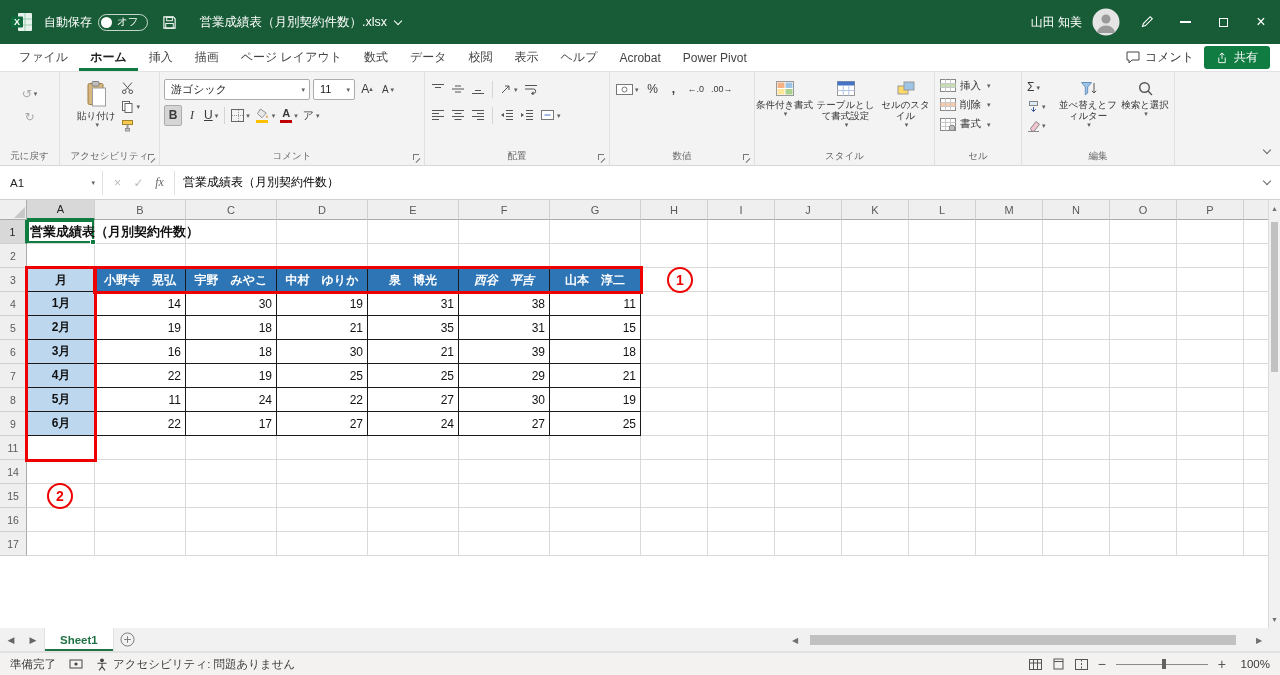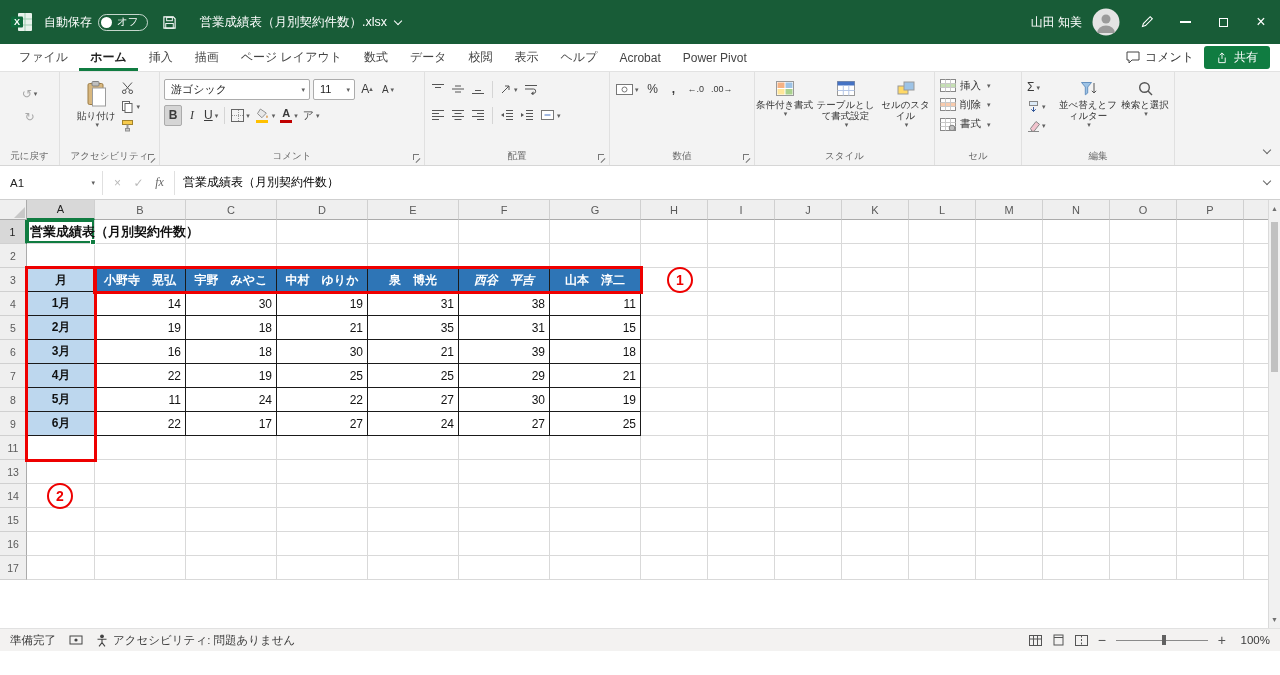--- a/index.html
+++ b/index.html
@@ -778,40 +778,20 @@
           <div class="cell" style="width: 67px;"></div>
           <div class="cell" style="width: 67px;"></div>
           <div class="cell" style="width: 67px;"></div>
           <div class="cell" style="width: 67px;"></div>
           <div class="cell" style="width: 67px;"></div>
           <div class="cell" style="width: 67px;"></div>
           <div class="cell" style="width: 67px;"></div>
           <div class="cell rest"></div>
         </div>
         <div class="g-row">
-          <div class="rowhdr">13</div>
-          <div class="cell" style="width: 68px;"></div>
-          <div class="cell" style="width: 91px;"></div>
-          <div class="cell" style="width: 91px;"></div>
-          <div class="cell" style="width: 91px;"></div>
-          <div class="cell" style="width: 91px;"></div>
-          <div class="cell" style="width: 91px;"></div>
-          <div class="cell" style="width: 91px;"></div>
-          <div class="cell" style="width: 67px;"></div>
-          <div class="cell" style="width: 67px;"></div>
-          <div class="cell" style="width: 67px;"></div>
-          <div class="cell" style="width: 67px;"></div>
-          <div class="cell" style="width: 67px;"></div>
-          <div class="cell" style="width: 67px;"></div>
-          <div class="cell" style="width: 67px;"></div>
-          <div class="cell" style="width: 67px;"></div>
-          <div class="cell" style="width: 67px;"></div>
-          <div class="cell rest"></div>
-        </div>
-        <div class="g-row">
           <div class="rowhdr">14</div>
           <div class="cell" style="width: 68px;"></div>
           <div class="cell" style="width: 91px;"></div>
           <div class="cell" style="width: 91px;"></div>
           <div class="cell" style="width: 91px;"></div>
           <div class="cell" style="width: 91px;"></div>
           <div class="cell" style="width: 91px;"></div>
           <div class="cell" style="width: 91px;"></div>
           <div class="cell" style="width: 67px;"></div>
           <div class="cell" style="width: 67px;"></div>
@@ -891,20 +871,38 @@
     <div class="ann-circle" style="left:667px;top:67px;">1</div>
     <div class="ann-circle" style="left:47px;top:283px;">2</div>
 
     <div class="vscroll">
       <span class="varrow up tri-u"></span>
       <div class="vthumb"></div>
       <span class="varrow dn tri-d"></span>
     </div>
   </div>
 
+  <div class="sheetbar">
+    <span class="snav tri-l"></span>
+    <span class="snav tri-r"></span>
+    <span class="stab">Sheet1</span>
+    <span class="addsheet">
+      <svg width="15" height="15" viewBox="0 0 16 16">
+        <circle cx="8" cy="8" r="7" fill="none" stroke="#767676"></circle>
+        <path d="M8 4.5v7M4.5 8h7" stroke="#767676"></path>
+      </svg>
+    </span>
+    <span class="hscroll">
+      <span class="harrow tri-l"></span>
+      <span class="htrack">
+          <span class="hthumb"></span>
+        </span>
+      <span class="harrow tri-r"></span>
+    </span>
+  </div>
 
   <div class="statusbar">
     <span>準備完了</span>
     <span class="sbicon">
       <svg width="14" height="11" viewBox="0 0 14 11">
         <rect x="1" y="1" width="12" height="8" fill="none" stroke="#444"></rect>
         <circle cx="7" cy="5" r="1.6" fill="#444"></circle>
       </svg>
     </span>
     <span class="sbitem">

